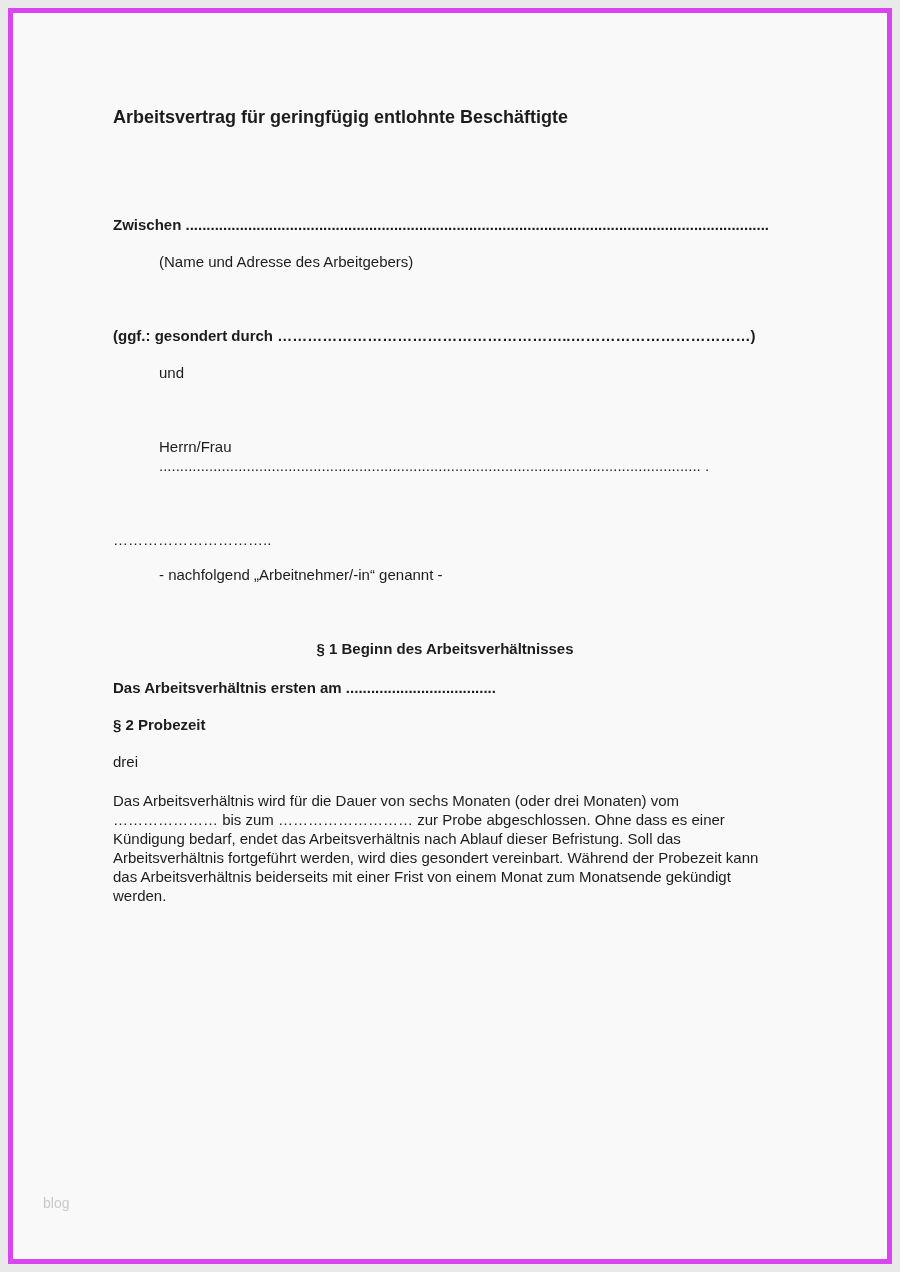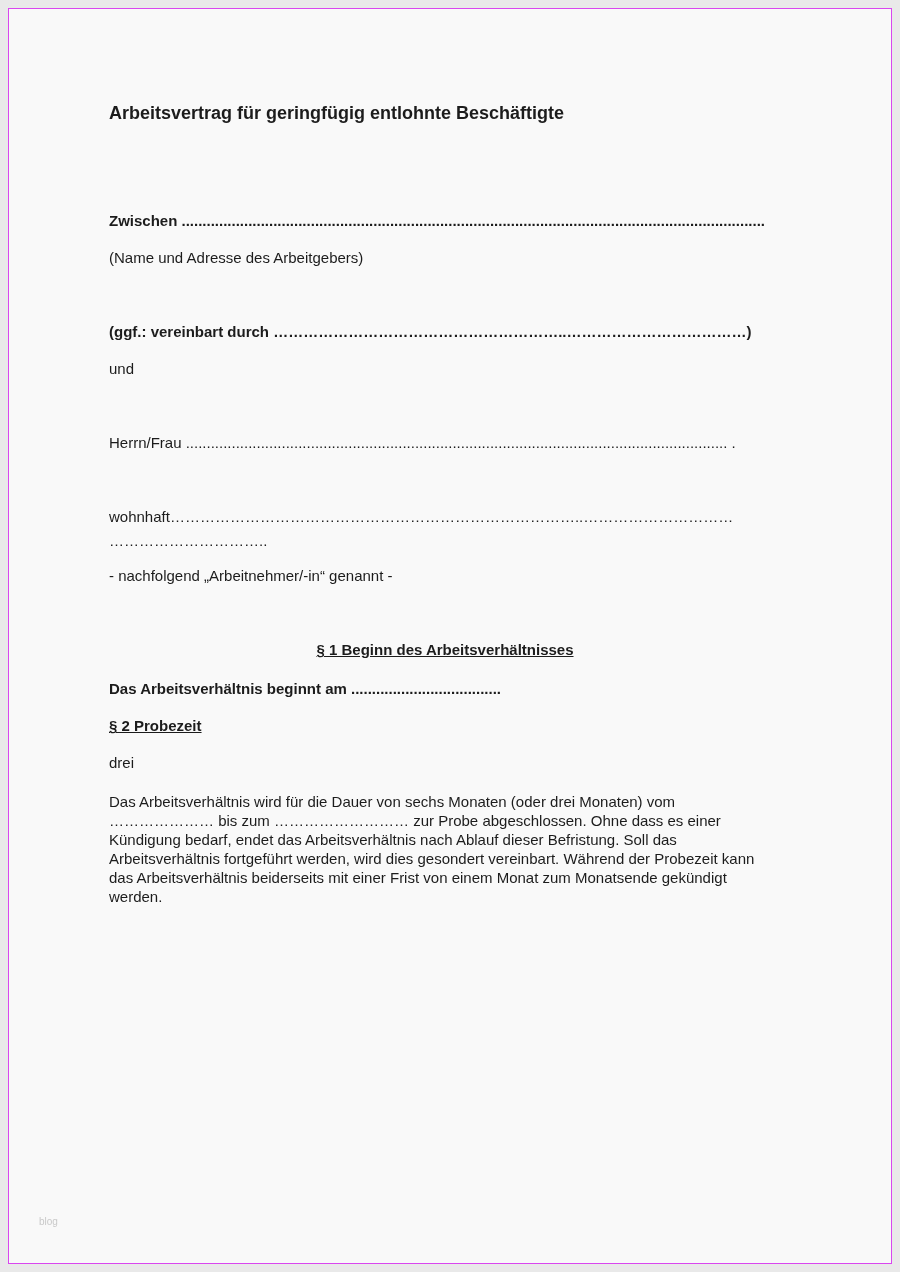--- a/index.html
+++ b/index.html
@@ -8,21 +8,21 @@
     width: 900px;
     height: 1272px;
     background: #e9e9e9;
     overflow: hidden;
     font-family: "Liberation Sans", sans-serif;
   }
   .sheet {
     position: absolute;
     inset: 8px;
     background: #f9f9f9;
-    border: 1px solid #d946ef;
+    border: 5px solid #d946ef;
     overflow: hidden;
   }
   .content {
     padding: 92px 110px 0 100px;
     color: #1c1c1c;
   }
   .title {
     font-size: 18px;
     line-height: 24px;
     font-weight: bold;
@@ -30,62 +30,61 @@
   }
   p {
     font-size: 15px;
     line-height: 19px;
     margin: 0;
     word-wrap: break-word;
   }
   .mb-s  { margin-bottom: 18px; font-weight: bold; }
   .mb-xs { margin-bottom: 5px; }
   .mb-m  { margin-bottom: 20px; }
-  .mb-l  { margin-bottom: 55px; }
+  .mb-l  { margin-bottom: 55px; margin-left: 46px; }
   .mb-16 { margin-bottom: 16px; }
-  .bold  { font-weight: bold; text-decoration: underline; }
+  .bold  { font-weight: bold; }
   .center { text-align: center; }
   .watermark {
     position: absolute;
     left: 30px;
-    bottom: 36px;
-    font-size: 10px;
+    bottom: 48px;
+    font-size: 14px;
     color: #c9c9c9;
     margin-top: 26px;
   }
 </style>
 </head>
 <body>
 
 <div class="sheet">
   <div class="content">
 
     <h1 class="title">Arbeitsvertrag für geringfügig entlohnte Beschäftigte</h1>
 
     <p class="mb-s">Zwischen ............................................................................................................................................</p>
 
     <p class="mb-l">(Name und Adresse des Arbeitgebers)</p>
 
-    <p class="mb-s">(ggf.: vereinbart durch …………………………………………………..………………………………)</p>
+    <p class="mb-s">(ggf.: gesondert durch …………………………………………………..………………………………)</p>
 
 
     <p class="mb-l">und</p>
 
     <p class="mb-l">Herrn/Frau .................................................................................................................................. .</p>
 
-    <p class="mb-xs">wohnhaft………………………………………………………………………..…………………………</p>
 
     <p class="mb-16">…………………………..</p>
 
     <p class="mb-l">- nachfolgend „Arbeitnehmer/-in“ genannt -</p>
 
 
     <p class="bold center mb-m">§ 1 Beginn des Arbeitsverhältnisses</p>
 
-    <p class="mb-s">Das Arbeitsverhältnis beginnt am  ....................................</p>
+    <p class="mb-s">Das Arbeitsverhältnis ersten am  ....................................</p>
 
     <p class="bold mb-s">§ 2 Probezeit</p>
 
 
     <p class="mb-m">drei</p>
 
     <p class="mb-m">Das Arbeitsverhältnis wird für die Dauer von sechs Monaten (oder drei Monaten) vom …………………  bis zum  ………………………  zur Probe abgeschlossen. Ohne dass es einer Kündigung bedarf, endet das Arbeitsverhältnis nach Ablauf dieser Befristung. Soll das Arbeitsverhältnis fortgeführt werden, wird dies gesondert vereinbart. Während der Probezeit kann das Arbeitsverhältnis beiderseits mit einer Frist von einem Monat zum Monatsende gekündigt werden.</p>
 
   </div>
 

